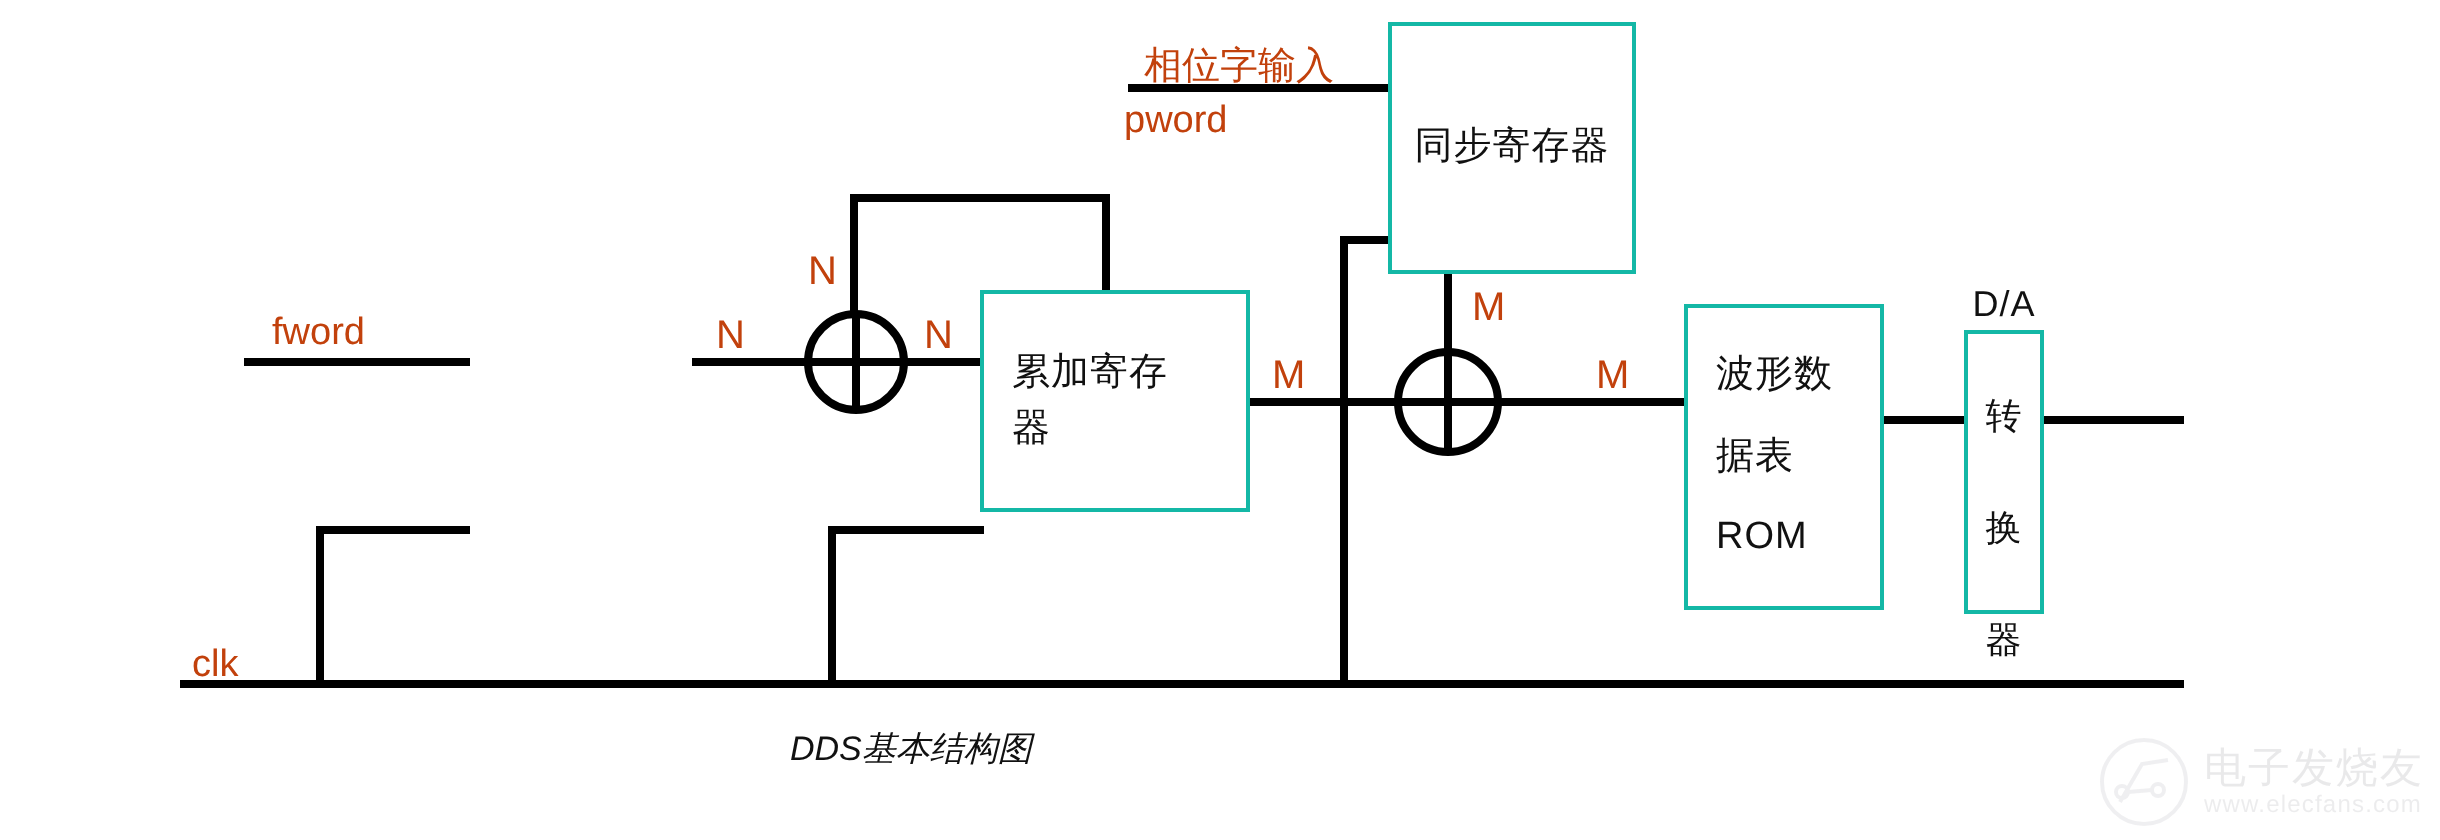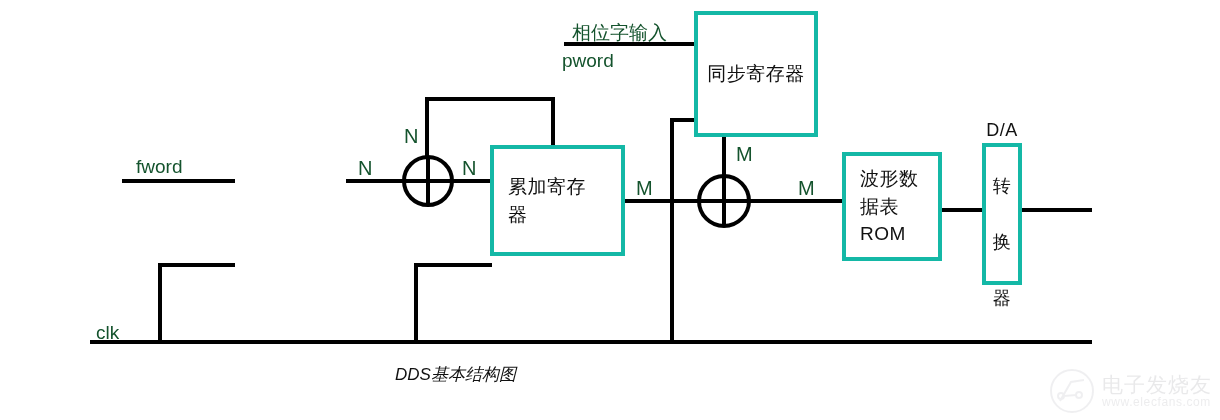--- a/index.html
+++ b/index.html
@@ -18,40 +18,40 @@
   #wire-layer {
     position: absolute;
     left: 0;
     top: 0;
     width: 1220px;
     height: 420px;
   }
   .blk {
     position: absolute;
     box-sizing: border-box;
-    border: 4px solid #14b8a6;
+    border: 2px solid #14b8a6;
     background: #ffffff;
     display: flex;
     flex-direction: column;
     align-items: center;
     justify-content: center;
     color: #111111;
     font-size: 19px;
     line-height: 1.45;
     letter-spacing: 0.5px;
   }
   .blk.left-text {
     align-items: flex-start;
     padding-left: 14px;
   }
   .blk span { display: block; white-space: nowrap; }
   .blk.narrow { font-size: 18px; line-height: 1.5; }
   .lbl {
     position: absolute;
-    color: #14532d;
+    color: #c2410c;
     white-space: nowrap;
     font-size: 19px;
   }
   .lbl.bus { font-size: 20px; }
   .caption {
     position: absolute;
     font-size: 17px;
     color: #111111;
     white-space: nowrap;
     font-style: italic;
@@ -143,27 +143,27 @@
 
   <div class="blk left-text" style="left:490px; top:145px; width:135px; height:111px;">
     <span>累加寄存</span>
     <span>器</span>
   </div>
 
   <div class="blk" style="left:694px; top:11px; width:124px; height:126px; align-items:center; padding-left:0;">
     <span>同步寄存器</span>
   </div>
 
-  <div class="blk left-text" style="left:842px; top:152px; width:100px; height:109px;">
+  <div class="blk left-text" style="left:842px; top:152px; width:100px; height:153px;gap:13px;">
     <span>波形数</span>
     <span>据表</span>
     <span>ROM</span>
   </div>
 
-  <div class="blk narrow" style="left:982px; top:143px; width:40px; height:142px;gap:29px;">
+  <div class="blk narrow" style="left:982px; top:165px; width:40px; height:142px;gap:29px;">
     <span>D/A</span>
     <span>转</span>
     <span>换</span>
     <span>器</span>
   </div>
 
   <div class="lbl" style="left:136px; top:156px;">fword</div>
 
   <div class="lbl" style="left:572px; top:20px;">相位字输入</div>
   <div class="lbl" style="left:562px; top:50px;">pword</div>

